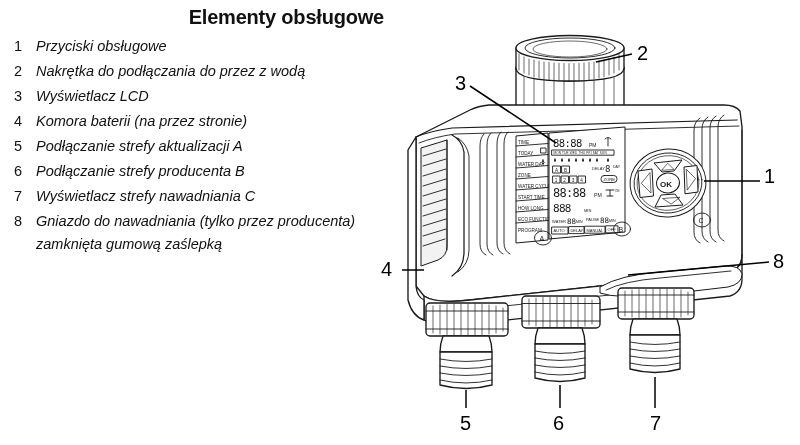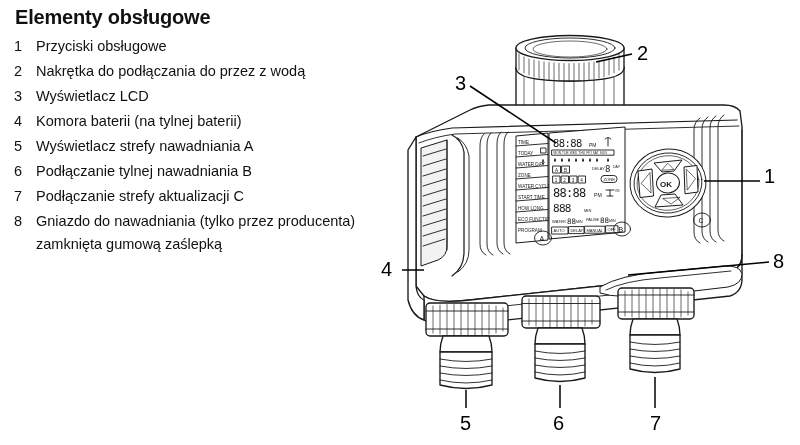--- a/index.html
+++ b/index.html
@@ -13,28 +13,29 @@
   }
   #page{position:relative;width:800px;height:445px;}
 
   
   .legend{
     position:absolute; left:14px; top:6px; width:370px;
   }
   .legend-title{
     font-size:20px; font-weight:bold; letter-spacing:-0.2px;
     margin:0 0 6px 1px;
+    text-align:right;
   }
   .legend-row{
     display:flex; align-items:flex-start;
     font-size:14.5px; line-height:1.62;
     margin-bottom:1.5px;
   }
   .legend-num{ width:22px; flex:0 0 22px; text-align:left; }
-  .legend-txt{ flex:1 1 auto; }
+  .legend-txt{ flex:1 1 auto;font-style:italic; }
 
   
   .art{position:absolute; left:0; top:0; width:800px; height:445px;}
   .art svg{display:block;}
 
   
   .callout{
     position:absolute; font-size:20px; color:#000;
     font-family:"Liberation Sans", sans-serif;
   }
@@ -62,33 +63,33 @@
     <div class="legend-row">
       <div class="legend-num">2</div>
       <div class="legend-txt">Nakrętka do podłączania do przez z wodą</div>
     </div>
     <div class="legend-row">
       <div class="legend-num">3</div>
       <div class="legend-txt">Wyświetlacz LCD</div>
     </div>
     <div class="legend-row">
       <div class="legend-num">4</div>
-      <div class="legend-txt">Komora baterii (na tylnej baterii)</div>
+      <div class="legend-txt">Komora baterii (na przez stronie)</div>
     </div>
     <div class="legend-row">
       <div class="legend-num">5</div>
-      <div class="legend-txt">Wyświetlacz strefy nawadniania A</div>
+      <div class="legend-txt">Podłączanie strefy aktualizacji A</div>
     </div>
     <div class="legend-row">
       <div class="legend-num">6</div>
-      <div class="legend-txt">Podłączanie tylnej nawadniania B</div>
+      <div class="legend-txt">Podłączanie strefy producenta B</div>
     </div>
     <div class="legend-row">
       <div class="legend-num">7</div>
-      <div class="legend-txt">Podłączanie strefy aktualizacji C</div>
+      <div class="legend-txt">Wyświetlacz strefy nawadniania C</div>
     </div>
     <div class="legend-row">
       <div class="legend-num">8</div>
       <div class="legend-txt">Gniazdo do nawadniania (tylko przez producenta) zamknięta gumową zaślepką</div>
     </div>
   </div>
 
   <div class="art">
   <svg width="800" height="445" viewBox="0 0 800 445" xmlns="http://www.w3.org/2000/svg">
     <defs>

